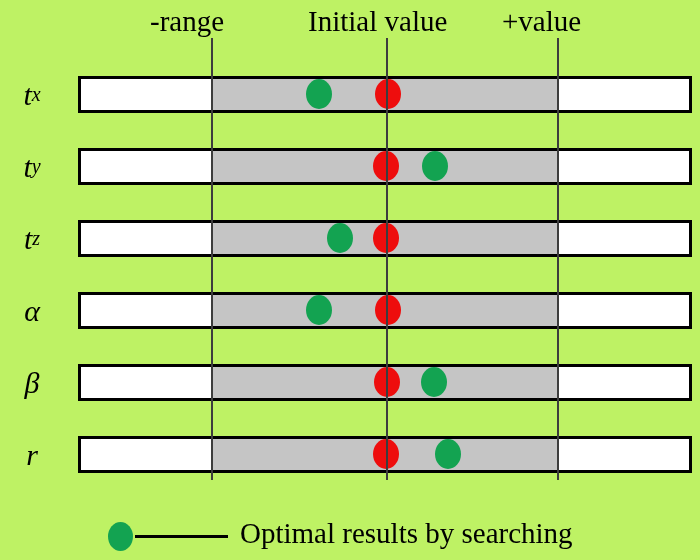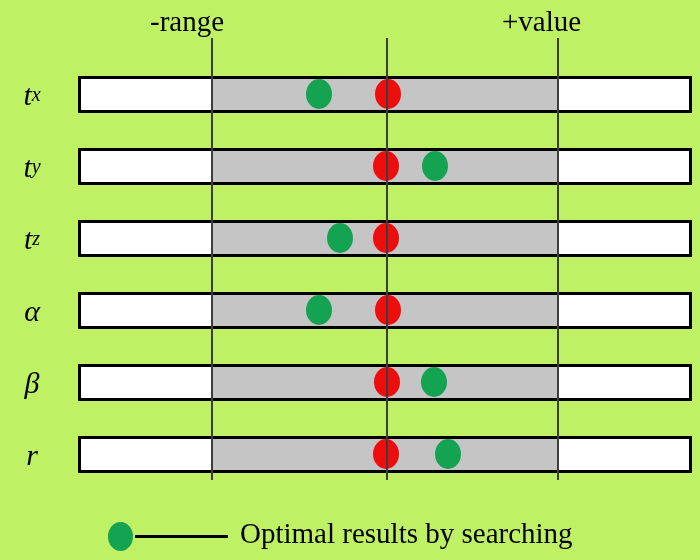--- a/index.html
+++ b/index.html
@@ -46,20 +46,21 @@
   .legend-dot{position:absolute;left:108px;top:522px;width:25px;height:29px;border-radius:50%;background:var(--green,#13a351);}
   .legend-line{position:absolute;left:135px;top:535px;width:93px;height:3px;background:#000;}
   .legend-text{position:absolute;left:240px;top:517px;font-size:29px;white-space:nowrap;text-align:center;}
 </style>
 </head>
 <body>
 
 <div class="figure">
 
   <span class="axis-label lbl-neg">-range</span>
+  <span class="axis-label lbl-init">Initial value</span>
   <span class="axis-label lbl-pos">+value</span>
 
   <div class="vline vl-neg"></div>
   <div class="vline vl-init"></div>
   <div class="vline vl-pos"></div>
 
   <div id="rows">
       <div class="row" style="top: 76px;">
         <span class="row-label">t<sub>x</sub></span>
         <div class="bar">

